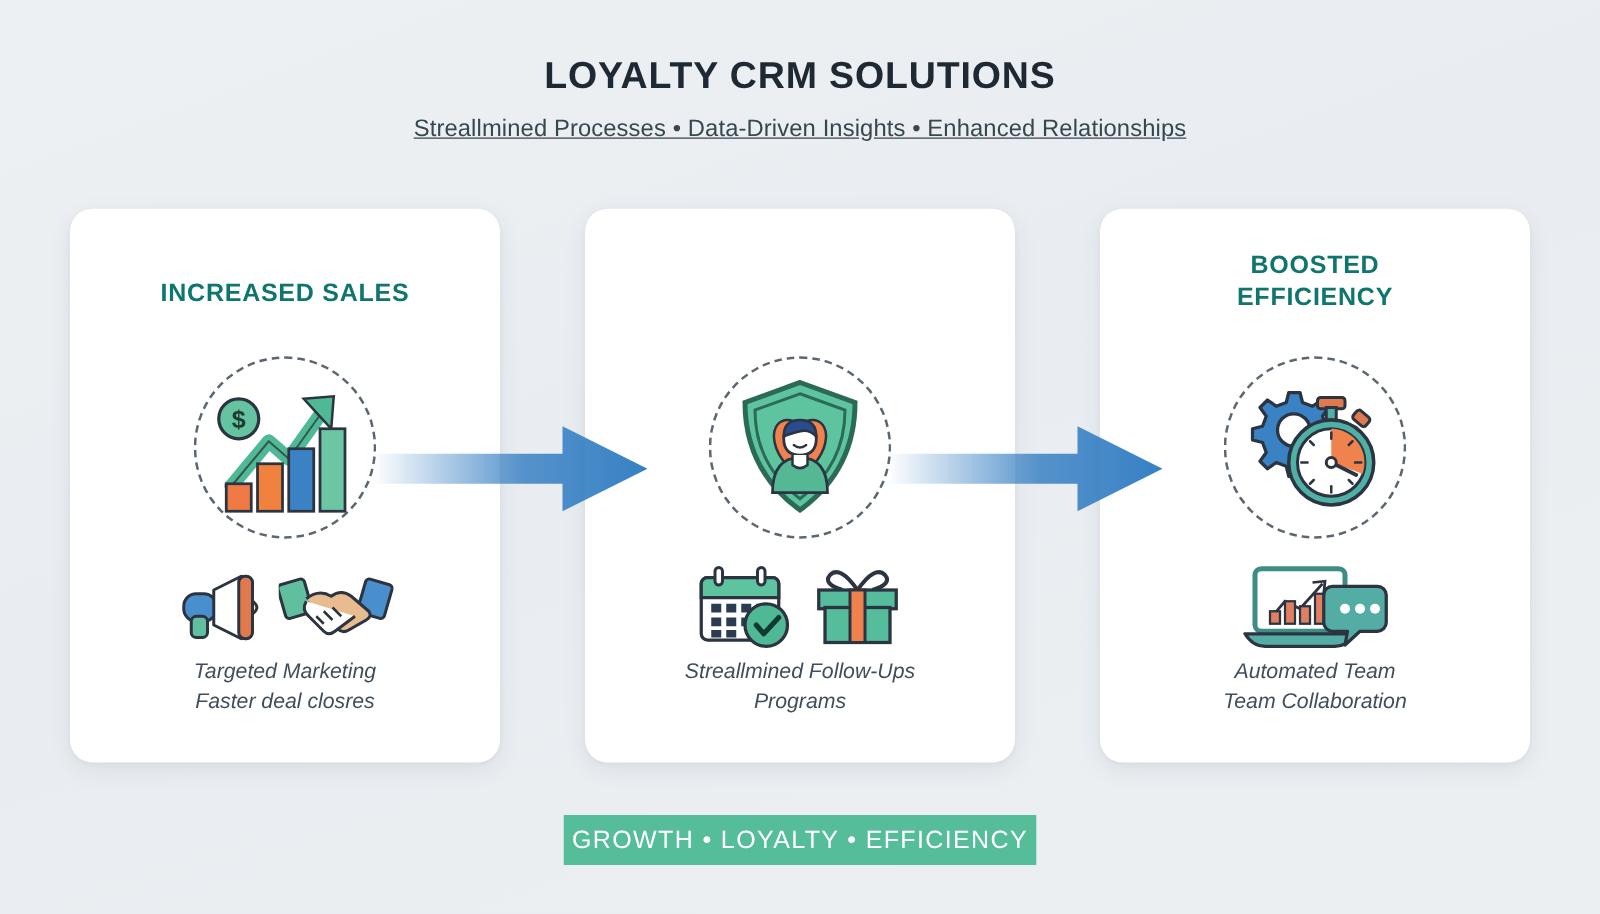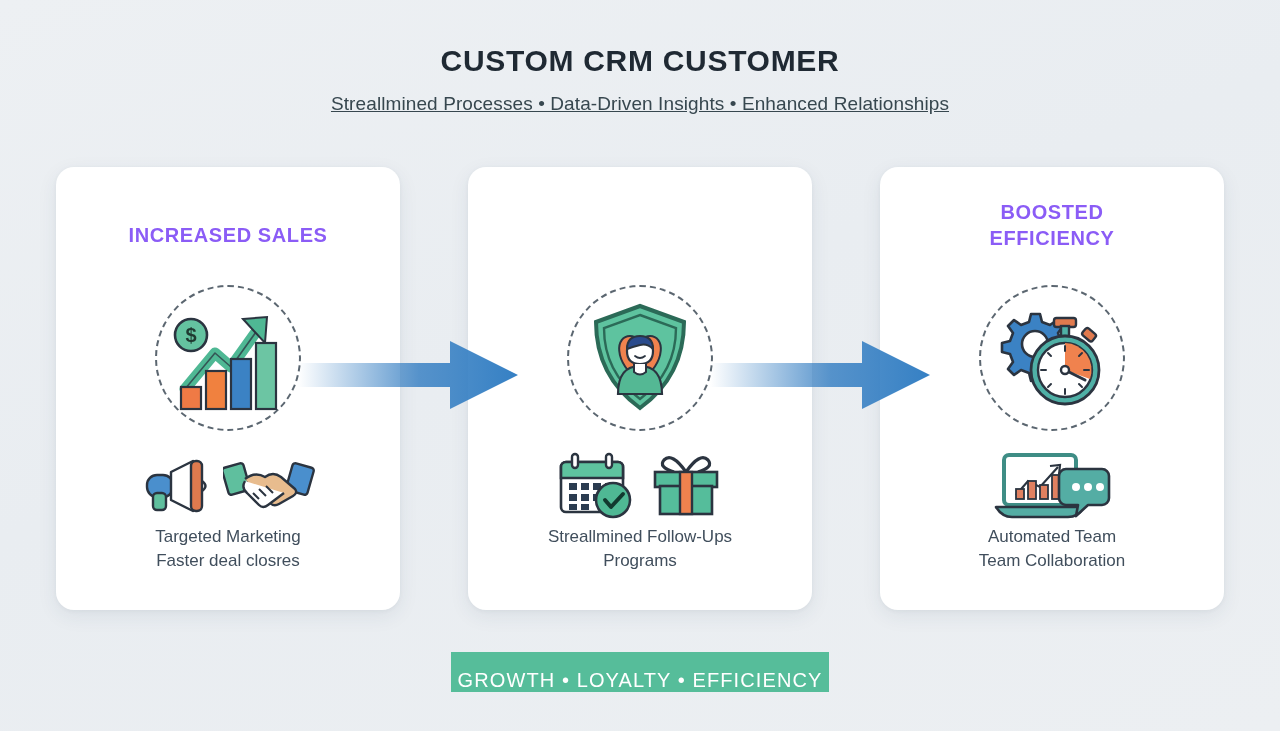--- a/index.html
+++ b/index.html
@@ -71,21 +71,21 @@
 
   .card-title {
     position: absolute;
     top: 55px;
     left: 0;
     width: 100%;
     text-align: center;
     font-size: 20px;
     font-weight: bold;
     letter-spacing: 0.6px;
-    color: #8b5cf6;
+    color: #0f766e;
     line-height: 1.32;
   }
   .card-3 .card-title { top: 32px; }
 
   
   .hero {
     position: absolute;
     top: 118px;
     left: 50%;
     transform: translateX(-50%);
@@ -115,20 +115,21 @@
 
   .card-caption {
     position: absolute;
     top: 358px;
     left: 0;
     width: 100%;
     text-align: center;
     font-size: 17px;
     color: #404e5c;
     line-height: 1.42;
+    font-style: italic;
   }
 
   
   .arrow {
     position: absolute;
     top: 337px;
     width: 220px;
     height: 76px;
     z-index: 5;
   }
@@ -138,36 +139,36 @@
   
   .footer-banner {
     position: absolute;
     left: 50%;
     transform: translateX(-50%);
     top: 652px;
     width: 378px;
     height: 40px;
     background: #56bd9a;
     display: flex;
-    align-items: flex-end;
+    align-items: center;
     justify-content: center;
   }
   .footer-text {
     color: #ffffff;
     font-size: 20px;
     letter-spacing: 1.1px;
   }
 </style>
 </head>
 <body>
 
 <div class="canvas">
 
   <div class="header">
-    <div class="title">CUSTOM CRM CUSTOMER</div>
+    <div class="title">LOYALTY CRM SOLUTIONS</div>
     <div class="subtitle">Streallmined Processes • Data-Driven Insights • Enhanced Relationships</div>
   </div>
 
   <div class="cards">
 
     <div class="card card-1">
       <div class="card-title">INCREASED SALES</div>
 
       <div class="hero">
         <span>

